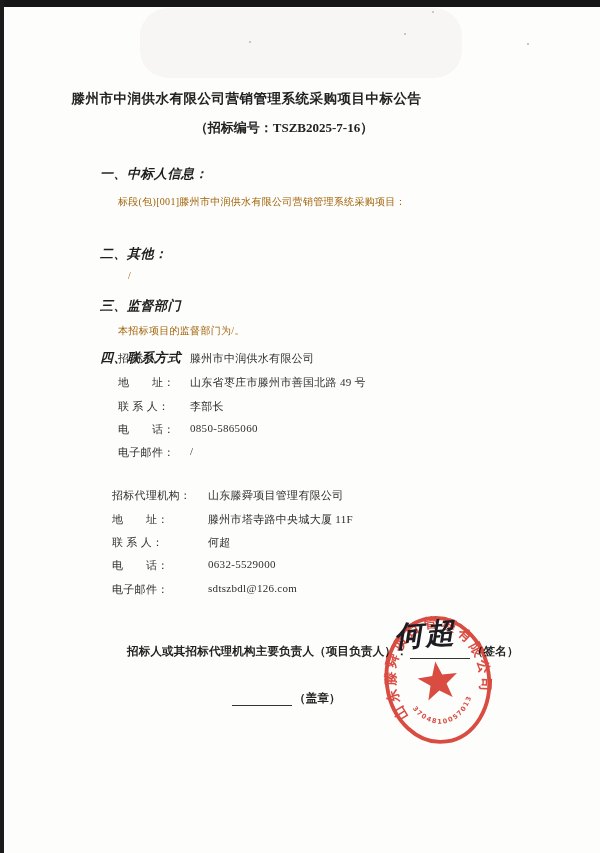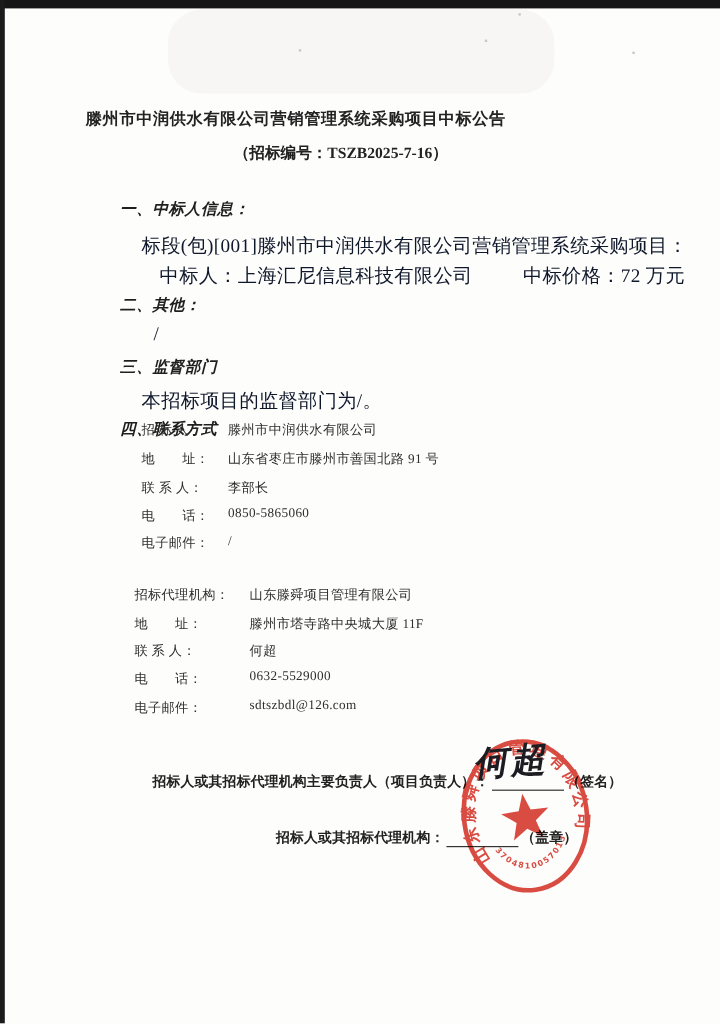--- a/index.html
+++ b/index.html
@@ -20,21 +20,21 @@
     background: #f8f6f4; border-radius: 28px;
   }
   .speck { position: absolute; width: 2px; height: 2px; background: #c8c8c8; }
 
   .abs { position: absolute; white-space: nowrap; }
 
   .doc-title    { top: 90px;  left: 0; width: 493px; text-align: center; font-size: 13.5px; font-weight: bold; letter-spacing: .5px; color: #222; }
   .doc-subtitle { top: 119px; left: 0; width: 568px; text-align: center; font-size: 13px;   font-weight: bold; color: #222; }
 
   .sec-heading { font-size: 13px; font-weight: bold; color: #1f1f1f; letter-spacing: .5px; font-style: italic; }
-  .body-line   { font-size: 16px; color: #0f172a; letter-spacing: .3px; }
+  .body-line   { font-size: 10px; color: #a16207; letter-spacing: .3px; }
 
   .h1 { left: 100px; top: 165px; }
   .lot-line { left: 118px; top: 195px; }
   .winner-line { left: 133px; top: 220px; }
   .winner-line .gap { display: inline-block; width: 42px; }
   .h2 { left: 100px; top: 245px; }
   .slash-line { left: 128px; top: 270px; }
   .h3 { left: 100px; top: 297px; }
   .s3-text { left: 118px; top: 324px; }
   .h4 { left: 100px; top: 349px; }
@@ -76,39 +76,36 @@
   <div class="speck" style="left:249px; top:41px;"></div>
   <div class="speck" style="left:432px; top:11px;"></div>
   <div class="speck" style="left:527px; top:43px;"></div>
   <div class="speck" style="left:404px; top:33px;"></div>
 
   <div class="abs doc-title">滕州市中润供水有限公司营销管理系统采购项目中标公告</div>
   <div class="abs doc-subtitle">（招标编号：TSZB2025-7-16）</div>
 
   <div class="abs sec-heading h1">一、中标人信息：</div>
   <div class="abs body-line lot-line">标段(包)[001]滕州市中润供水有限公司营销管理系统采购项目：</div>
-  <div class="abs body-line winner-line">
-    <span>中标人：</span><span>上海汇尼信息科技有限公司</span><span class="gap"></span><span>中标价格：</span><span>72 万元</span>
-  </div>
 
   <div class="abs sec-heading h2">二、其他：</div>
   <div class="abs body-line slash-line">/</div>
 
   <div class="abs sec-heading h3">三、监督部门</div>
   <div class="abs body-line s3-text">本招标项目的监督部门为/。</div>
 
   <div class="abs sec-heading h4">四、联系方式</div>
 
   <div class="abs contact-row tenderer-row" style="top:351px;">
     <span class="lbl">招 标 人：</span>
       <span>滕州市中润供水有限公司</span>
   </div>
   <div class="abs contact-row tenderer-row" style="top:375px;">
     <span class="lbl">地　　址：</span>
-      <span>山东省枣庄市滕州市善国北路 91 号</span>
+      <span>山东省枣庄市滕州市善国北路 49 号</span>
   </div>
   <div class="abs contact-row tenderer-row" style="top:399px;">
     <span class="lbl">联 系 人：</span>
       <span>李部长</span>
   </div>
   <div class="abs contact-row tenderer-row" style="top:422px;">
     <span class="lbl">电　　话：</span>
       <span>0850-5865060</span>
   </div>
   <div class="abs contact-row tenderer-row" style="top:445px;">
@@ -136,21 +133,20 @@
     <span class="lbl">电子邮件：</span>
       <span>sdtszbdl@126.com</span>
   </div>
 
   <div class="abs sig-row sig-line-1">
     <span>招标人或其招标代理机构主要负责人（项目负责人）：</span>
       <span class="underline"></span>
       <span>（签名）</span>
   </div>
   <div class="abs sig-row sig-line-2">
-    <span>招标人或其招标代理机构：</span>
       <span class="underline"></span>
       <span>（盖章）</span>
   </div>
 
   <div class="abs handwriting">何超</div>
 
   <div class="seal">
     <svg viewBox="0 0 200 240">
       <defs>
         <path id="sealTopArc" d="M 40.3 179.7 A 78 96 0 1 1 159.8 179.7" fill="none"></path>

